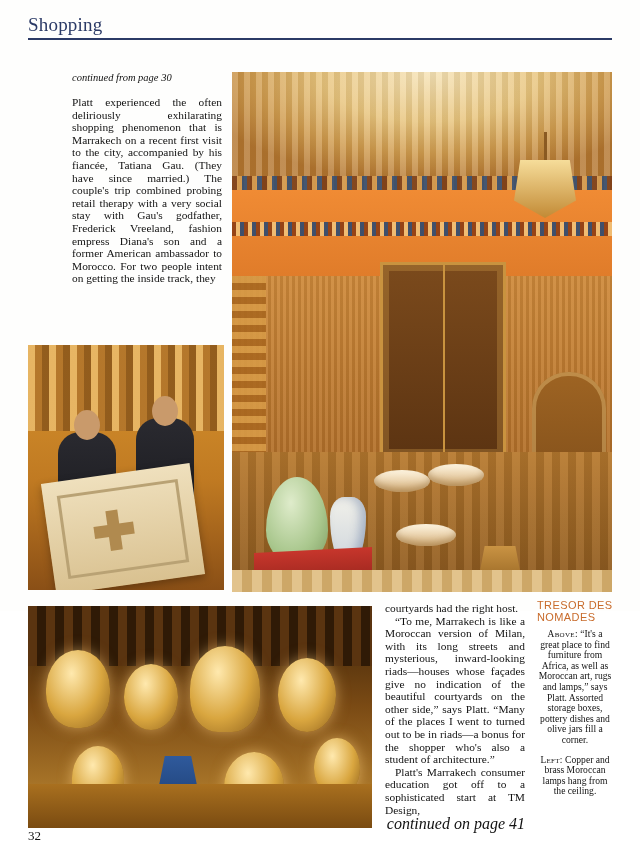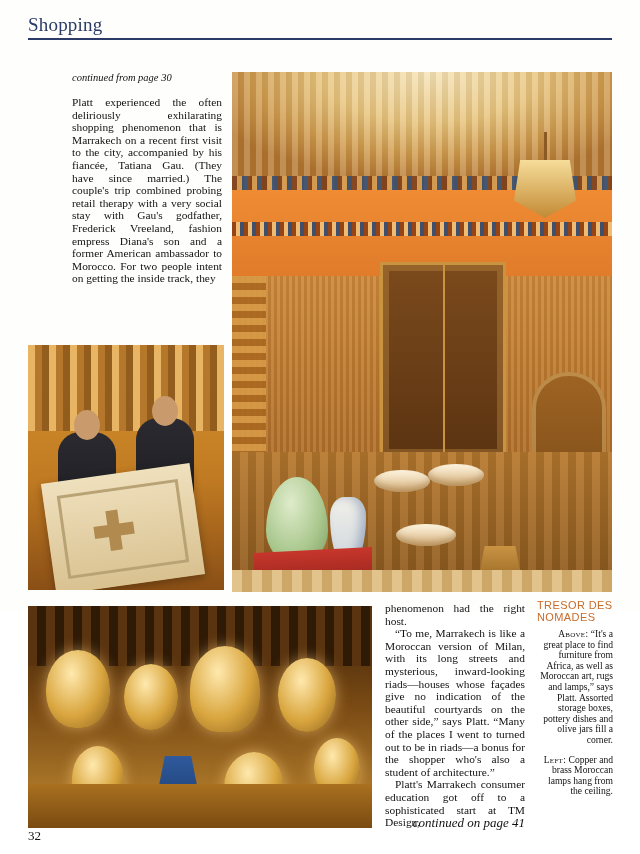--- a/index.html
+++ b/index.html
@@ -95,21 +95,21 @@
     color: #111;
   }
   .col-mid p { margin: 0; }
   .col-mid p + p { text-indent: 10px; }
   .contd-bottom {
     position: absolute;
     left: 385px; top: 815px;
     width: 140px;
     text-align: right;
     font-style: italic;
-    font-size: 13px;
+    font-size: 16px;
     color: #111;
   }
 
   
   .col-right {
     position: absolute;
     left: 537px; top: 600px;
     width: 76px;
   }
   .sidebar-head {
@@ -118,21 +118,21 @@
     letter-spacing: 0.4px;
     color: #c86b2b;
     line-height: 11.5px;
     margin-bottom: 6px;
   }
   .sidebar-para {
     font-size: 9.6px;
     line-height: 10.6px;
     color: #111;
     margin-bottom: 9px;
-    text-align: right;
+    text-align: center;
   }
   .cap-lead {
     font-variant: small-caps;
     font-size: 9.4px;
     letter-spacing: 0.3px;
   }
 
   
   .folio {
     position: absolute;
@@ -368,21 +368,21 @@
     <div class="lamp l4"></div>
     <div class="lamp l5"></div>
     <div class="blue-lamp"></div>
     <div class="lamp l6"></div>
     <div class="lamp l7"></div>
     <div class="shelf"></div>
 
   </div>
 
   <div class="col-mid">
-    <p>phenomenon had the right host.</p>
+    <p>courtyards had the right host.</p>
     <p>“To me, Marrakech is like a Moroccan version of Milan, with its long streets and mysterious, inward-looking riads—houses whose façades give no indication of the beautiful courtyards on the other side,” says Platt. “Many of the places I went to turned out to be in riads—a bonus for the shopper who's also a student of architecture.”</p>
     <p>Platt's Marrakech consumer education got off to a sophisticated start at TM Design,</p>
   </div>
   <div class="contd-bottom">continued on page 41</div>
 
   <div class="col-right">
     <div class="sidebar-head">
       <div>TRESOR DES</div>
       <div>NOMADES</div>
     </div>

